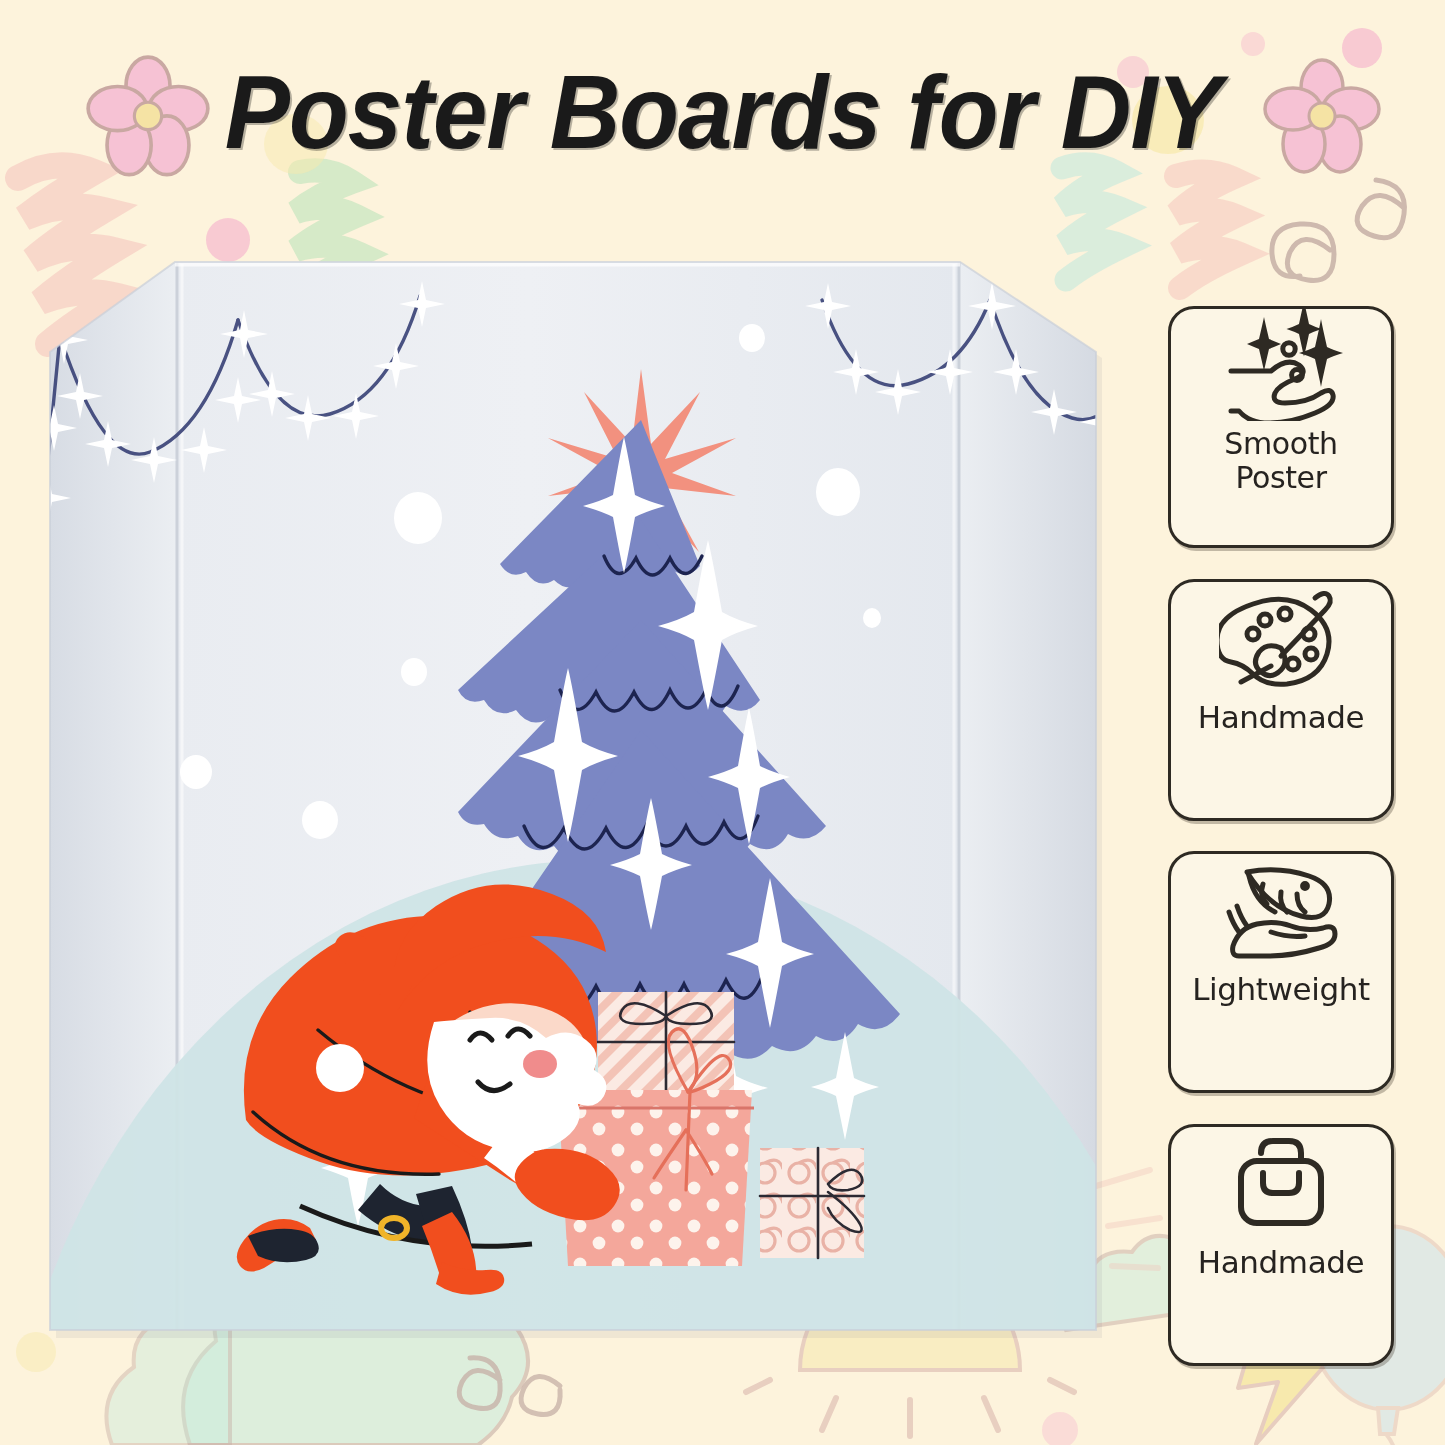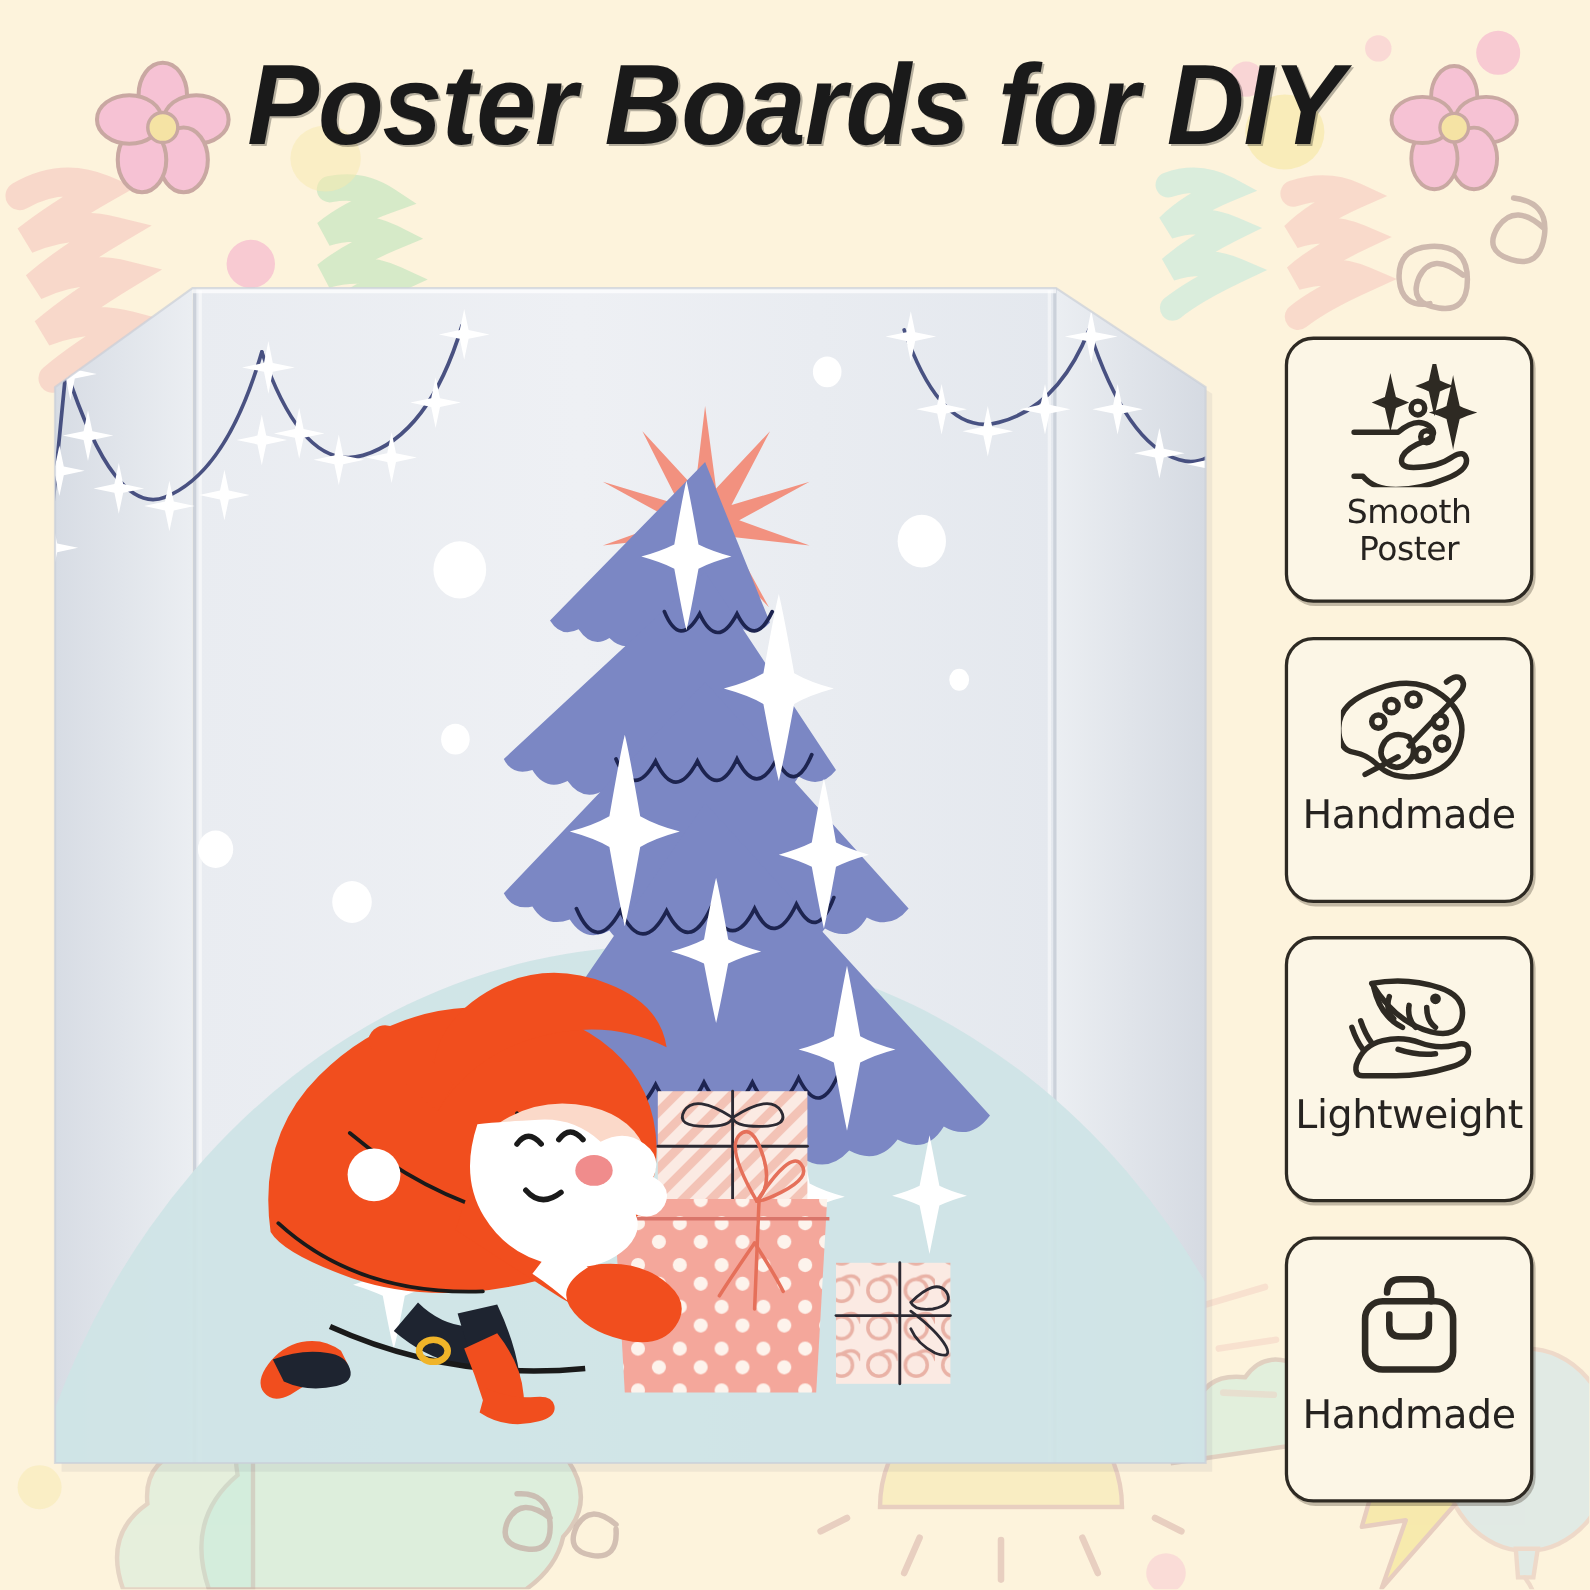--- a/index.html
+++ b/index.html
@@ -11,21 +11,21 @@
     overflow:hidden;
     position:relative;
   }
   #root{position:relative;width:1445px;height:1445px;overflow:hidden;background:#FDF3DC;}
 
   
   .doodles{position:absolute;inset:0;width:1445px;height:1445px;pointer-events:none;}
 
   
   .title-wrap{
-    position:absolute;left:0;top:36px;width:1445px;height:120px;
+    position:absolute;left:0;top:52px;width:1445px;height:120px;
     display:flex;align-items:center;justify-content:center;
     z-index:6;
   }
   .title{
     font-family:"Liberation Sans Narrow","Liberation Sans",sans-serif;
     font-weight:bold;font-style:italic;
     font-size:104px;line-height:1;
     letter-spacing:-1px;
     color:#1A1A1A;
     white-space:nowrap;
@@ -45,27 +45,26 @@
   }
   .feature-box{
     width:226px;height:242px;
     border:3px solid #2E2A23;
     border-radius:26px;
     background:#FCF6E6;
     box-shadow:2px 3px 0 rgba(60,50,35,0.30);
     display:flex;flex-direction:column;
     align-items:center;justify-content:flex-start;
     box-sizing:border-box;
-    padding-top:22px;
   }
   .feature-icon{width:124px;height:112px;display:block;}
   .feature-label{
     margin-top:6px;
     font-family:"DejaVu Sans","Liberation Sans",sans-serif;
-    font-size:36px;line-height:1.12;
+    font-size:31px;line-height:1.12;
     color:#262320;
     text-align:center;
     letter-spacing:-0.4px;
     padding:0 8px;
   }
   .feature-label.two-line{font-size:30px;}
 </style>
 </head>
 <body>
 

